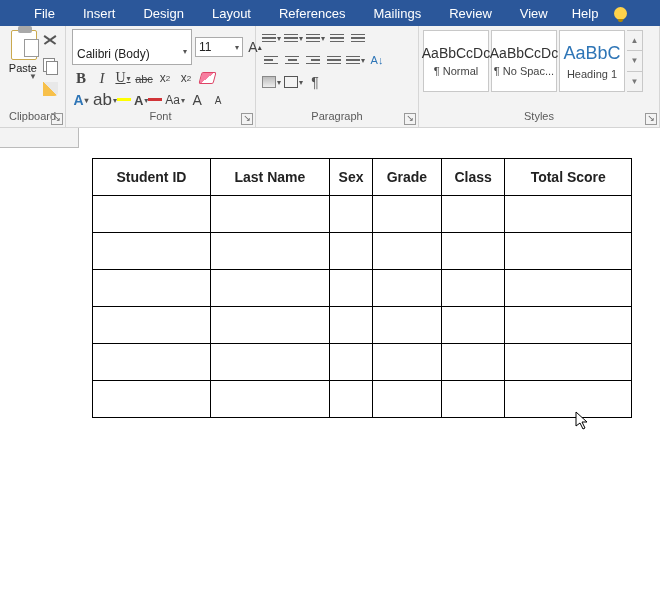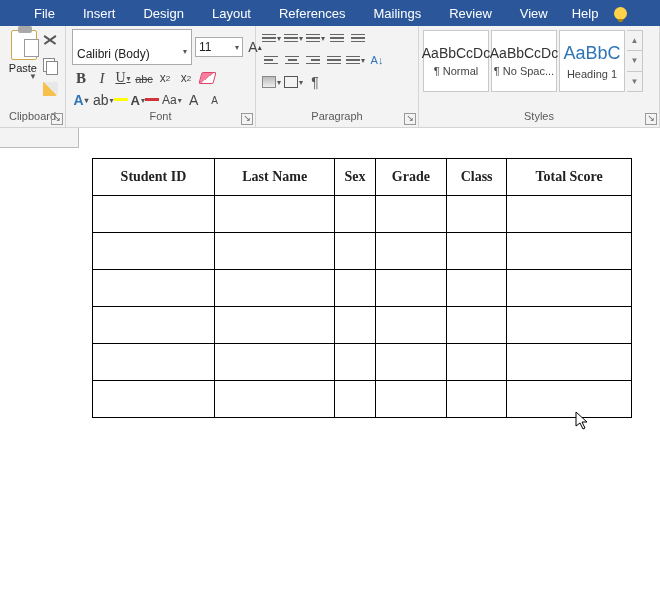--- a/index.html
+++ b/index.html
@@ -77,21 +77,21 @@
   .style-card .prev{font-size:14px;color:#333;margin-bottom:4px;}
   .style-card .nm{font-size:11px;color:#444;}
   .gal-nav{width:16px;border:1px solid #c8c8c8;border-left:none;display:flex;flex-direction:column;}
   .gal-nav div{flex:1;display:flex;align-items:center;justify-content:center;font-size:8px;color:#777;border-bottom:1px solid #c8c8c8;cursor:pointer;}
   .gal-nav div:last-child{border-bottom:none;}
   
   .docarea{position:absolute;top:128px;left:0;right:0;bottom:0;background:#fff;}
   .ruler-corner{position:absolute;left:0;top:0;width:79px;height:20px;border-right:1px solid #bbb;border-bottom:1px solid #bbb;background:#f3f3f3;}
   .page{position:absolute;left:80px;top:20px;right:0;bottom:0;padding:10px 12px 0 12px;}
   table.doc{border-collapse:collapse;width:540px;}
-  table.doc th, table.doc td{border:1.5px solid #000;height:37px;font-size:14px;text-align:center;font-weight:normal;font-family:Liberation Serif, serif;}
+  table.doc th, table.doc td{border:1.5px solid #000;height:37px;font-size:14px;text-align:center;font-weight:normal;font-family:Liberation Sans, sans-serif;}
   table.doc th{font-weight:bold;}
   table.doc td.sid{padding:0 4px;}
   .cursor{position:absolute;left:495px;top:263px;font-size:18px;color:#000;pointer-events:none;}
   .cursor svg{width:16px;height:20px;}
 </style>
 </head>
 <body>
 
 <div class="tabs">
   <div class="tab file">File</div>
@@ -158,21 +158,21 @@
           </div>
         <div class="ibtn sub">x<sub>2</sub></div>
         <div class="ibtn sup">x<sup>2</sup></div>
         <div class="ibtn">
             <div class="eraser"></div>
           </div>
       </div>
       <div class="row">
         <div class="ibtn texteffect">A<span class="dd">▾</span></div>
         <div class="ibtn">
-            <span style="font-size:14px">ab</span>
+            <span style="font-size:17px">ab</span>
             <span class="dd">▾</span>
             <span class="hl-bar"></span>
           </div>
         <div class="ibtn">
             <span style="font-weight:bold">A</span>
             <span class="dd">▾</span>
             <span class="fontcolor-bar"></span>
           </div>
         <div class="ibtn Aa">Aa<span class="dd">▾</span></div>
         <div class="ibtn">

